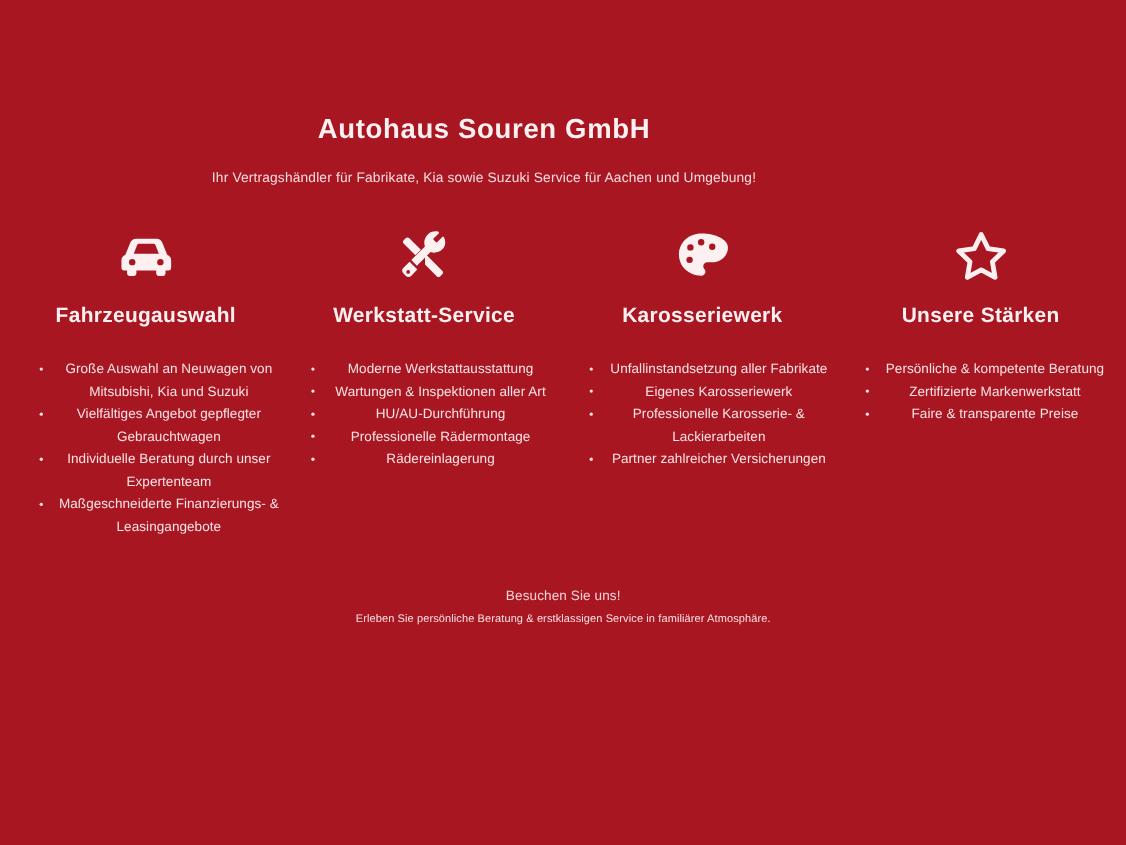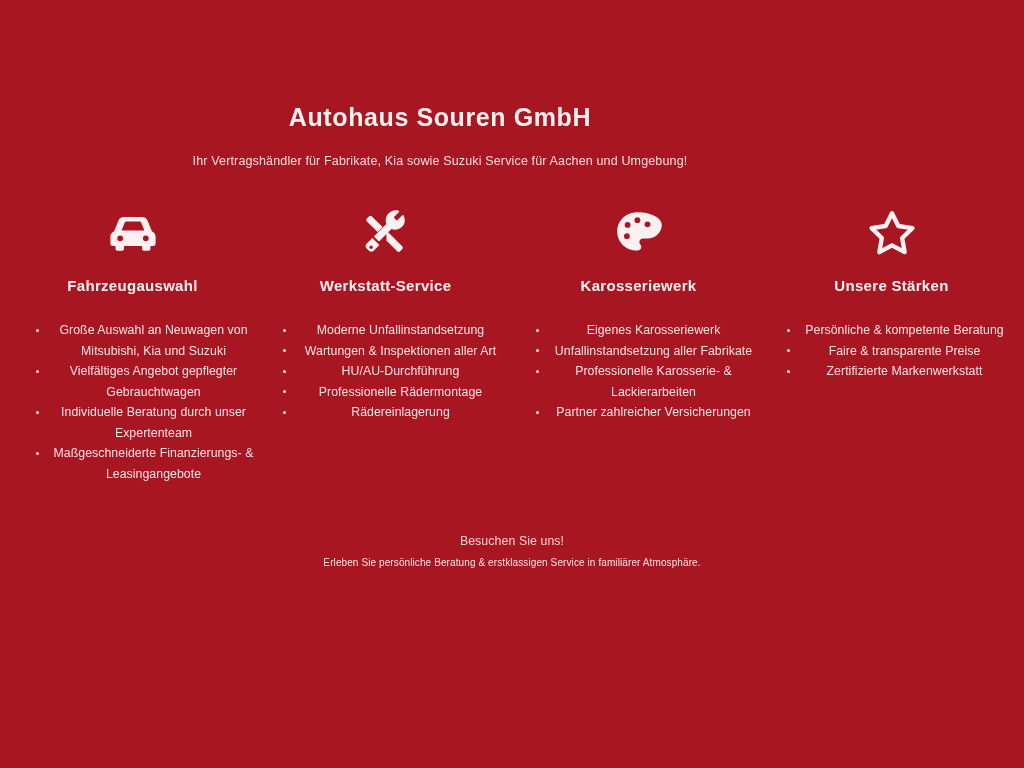--- a/index.html
+++ b/index.html
@@ -64,21 +64,21 @@
     height: 52px;
     display: flex;
     align-items: center;
     justify-content: center;
   }
   .col-icon svg {
     display: block;
   }
   .col-heading {
     margin-top: 18px;
-    font-size: 15px;
+    font-size: 19px;
     font-weight: bold;
     color: #fdf0f1;
     letter-spacing: 0.3px;
     text-align: center;
     line-height: 1.2;
   }
   .col-list {
     margin: 25px 0 0 0;
     padding: 0;
     list-style: none;
@@ -171,58 +171,58 @@
             <path d="M9.3 28 L3.6 33.7 C2.3 35 2.3 37.1 3.6 38.4 L6 40.8 C7.3 42.1 9.4 42.1 10.7 40.8 L16.4 35.1 Z"></path>
 
             <path d="M6.9 4.4 C6.1 3.6 4.8 3.6 4 4.4 L1.9 6.5 C1.1 7.3 1.1 8.6 1.9 9.4 L12.6 20.1 L17.6 15.1 Z" transform="translate(2,2)"></path>
             <path d="M21.4 18.5 L26.4 23.5 L37.2 34.3 C38 35.1 38 36.4 37.2 37.2 L35.1 39.3 C34.3 40.1 33 40.1 32.2 39.3 L21.4 28.5 Z" transform="translate(2,2)"></path>
           </g>
           <circle cx="8.1" cy="37.2" r="1.7" fill="#a81622"></circle>
         </svg>
       </div>
       <div class="col-heading">Werkstatt-Service</div>
       <ul class="col-list">
-        <li>Moderne Unfallinstandsetzung</li>
+        <li>Moderne Werkstattausstattung</li>
         <li>Wartungen &amp; Inspektionen aller Art</li>
         <li>HU/AU-Durchführung</li>
         <li>Professionelle Rädermontage</li>
         <li>Rädereinlagerung</li>
       </ul>
     </div>
 
     <div class="column column-3">
       <div class="col-icon">
         <svg width="46" height="44" viewBox="0 0 46 44" aria-hidden="true">
           <path d="M21.5 1.2 C10 1.2 1.2 9.6 1.2 20.4 C1.2 31.2 10 39.6 21.5 39.6 C23.6 39.6 25.3 38 25.3 36 C25.3 35 24.9 34.2 24.3 33.6 C23.7 32.9 23.3 32.1 23.3 31.1 C23.3 29.1 25 27.5 27.1 27.5 L31.4 27.5 C39.4 27.5 45.8 21.5 45.8 14 C45.8 6.8 35 1.2 21.5 1.2 Z" fill="#fdf0f1"></path>
           <circle cx="11.6" cy="13.9" r="2.9" fill="#a81622"></circle>
           <circle cx="21.4" cy="9.2" r="2.9" fill="#a81622"></circle>
           <circle cx="31.5" cy="13.3" r="2.9" fill="#a81622"></circle>
           <circle cx="10.9" cy="25.2" r="2.9" fill="#a81622"></circle>
         </svg>
       </div>
       <div class="col-heading">Karosseriewerk</div>
       <ul class="col-list">
+        <li>Unfallinstandsetzung aller Fabrikate</li>
         <li>Eigenes Karosseriewerk</li>
-        <li>Unfallinstandsetzung aller Fabrikate</li>
         <li>Professionelle Karosserie- &amp; Lackierarbeiten</li>
         <li>Partner zahlreicher Versicherungen</li>
       </ul>
     </div>
 
     <div class="column column-4">
       <div class="col-icon">
         <svg width="48" height="46" viewBox="0 0 48 46" aria-hidden="true">
           <path d="M24 3.2 L30.3 16 L44.4 18.1 L34.2 28 L36.6 42.1 L24 35.4 L11.4 42.1 L13.8 28 L3.6 18.1 L17.7 16 Z" fill="none" stroke="#fdf0f1" stroke-width="4.4" stroke-linejoin="round" stroke-linecap="round"></path>
         </svg>
       </div>
       <div class="col-heading">Unsere Stärken</div>
       <ul class="col-list">
         <li>Persönliche &amp; kompetente Beratung</li>
+        <li>Zertifizierte Markenwerkstatt</li>
         <li>Faire &amp; transparente Preise</li>
-        <li>Zertifizierte Markenwerkstatt</li>
       </ul>
     </div>
 
   </div>
 
   <div class="footer">
     <div class="footer-line-1">Besuchen Sie uns!</div>
     <div class="footer-line-2">Erleben Sie persönliche Beratung &amp; erstklassigen Service in familiärer Atmosphäre.</div>
   </div>
 

